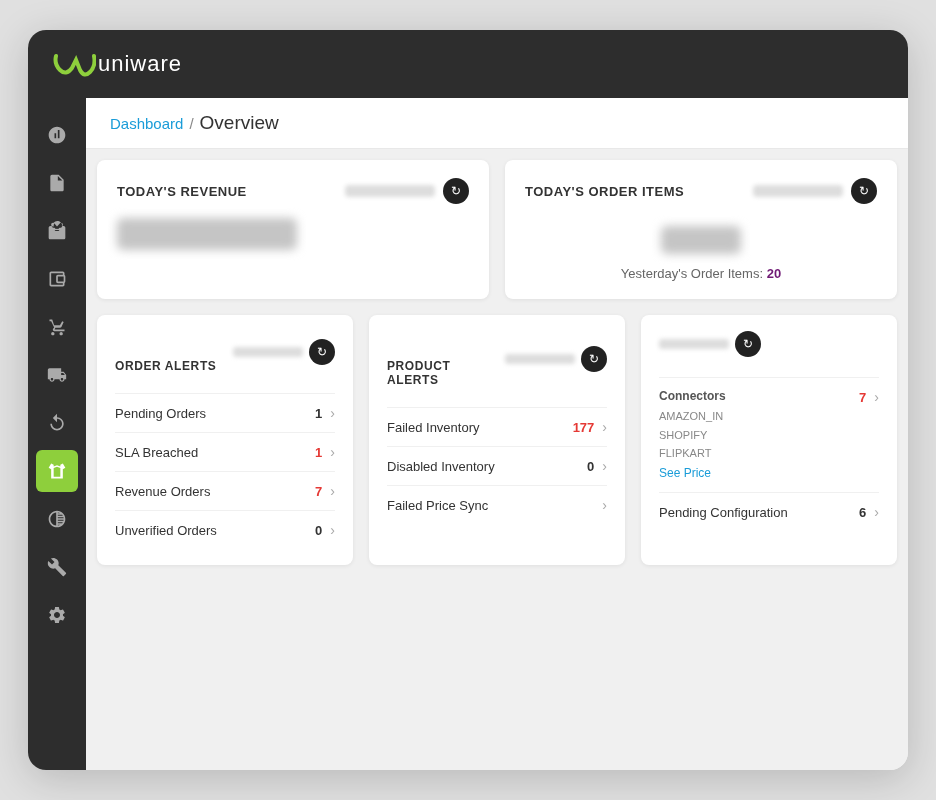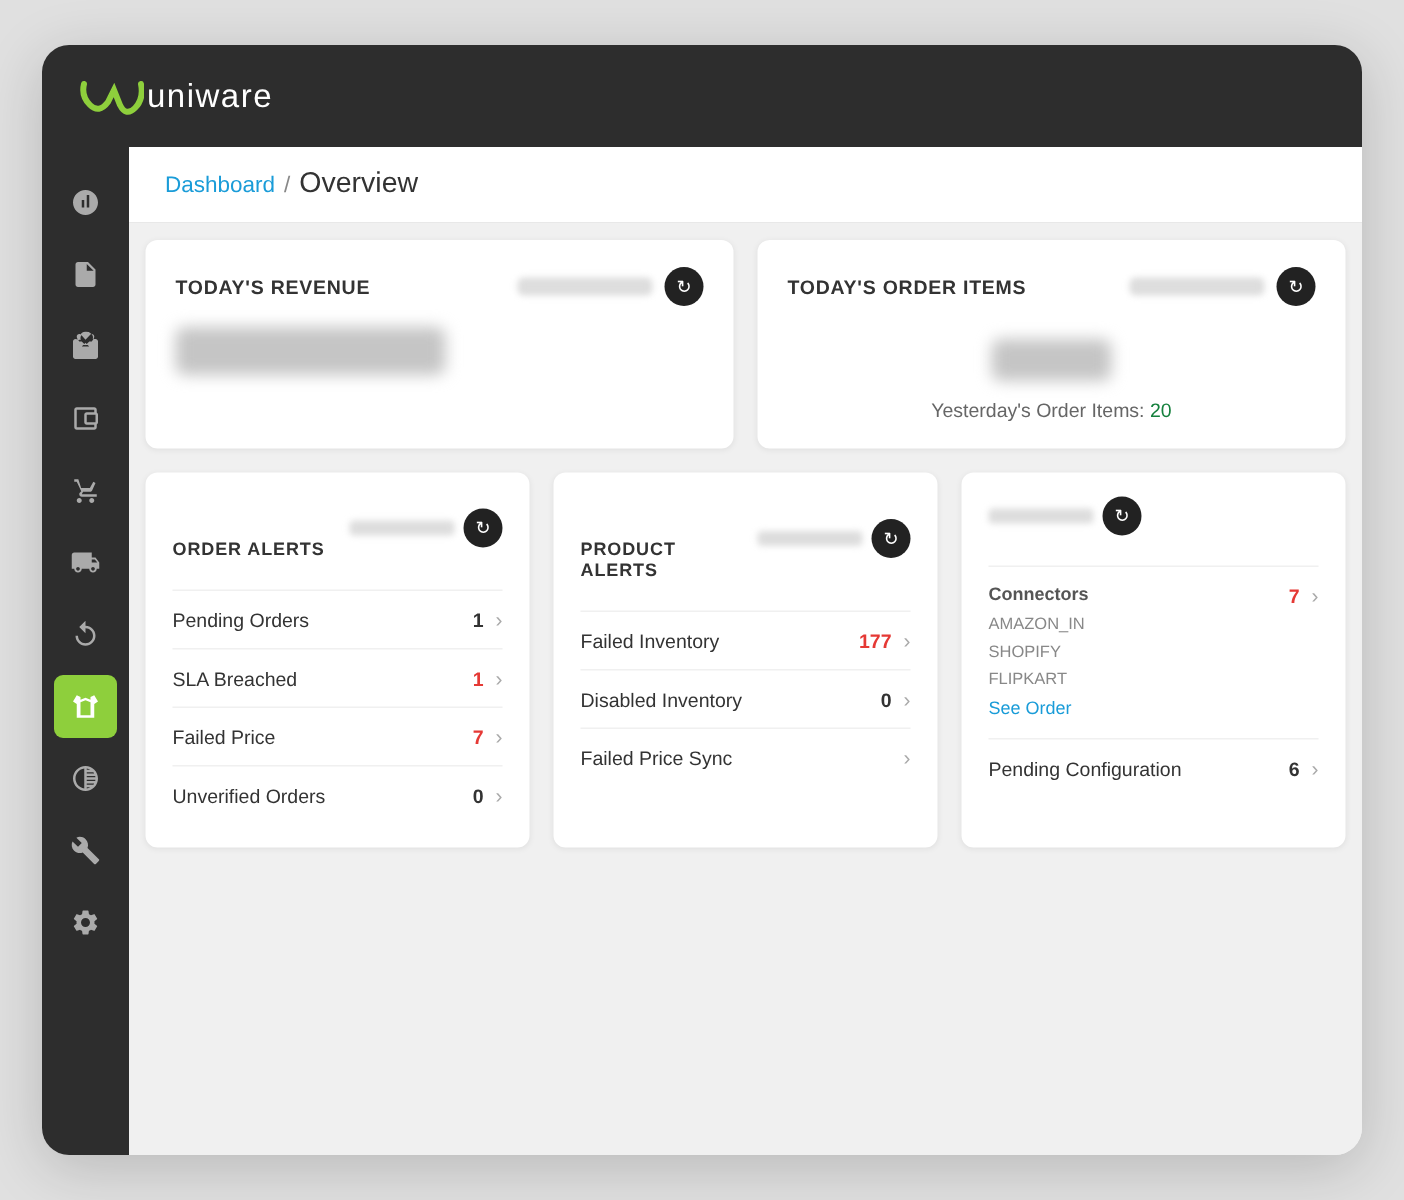--- a/index.html
+++ b/index.html
@@ -207,22 +207,22 @@
       margin: 14px auto 8px auto;
       display: block;
     }
 
     .card-sub {
       font-size: 13px;
       color: #666;
       margin-top: 4px;
     }
     .card-sub-value {
-      color: #15803d;
-      font-weight: 400;
+      color: #701a75;
+      font-weight: 700;
     }
 
     
     .bottom-row {
       display: grid;
       grid-template-columns: 1fr 1fr 1fr;
       gap: 16px;
     }
 
     .alerts-card {
@@ -462,21 +462,21 @@
 
             <div class="alert-row">
               <span class="alert-label">SLA Breached</span>
               <div class="alert-right">
                 <span class="alert-count red">1</span>
                 <span class="chevron">›</span>
               </div>
             </div>
 
             <div class="alert-row">
-              <span class="alert-label">Failed Price</span>
+              <span class="alert-label">Revenue Orders</span>
               <div class="alert-right">
                 <span class="alert-count red">7</span>
                 <span class="chevron">›</span>
               </div>
             </div>
 
             <div class="alert-row">
               <span class="alert-label">Unverified Orders</span>
               <div class="alert-right">
                 <span class="alert-count">0</span>
@@ -528,21 +528,21 @@
             </div>
 
             <div class="channel-row">
               <div class="channel-left">
                 <div class="channel-connectors-label">Connectors</div>
                 <div class="channel-names">
                   <span>AMAZON_IN</span><br>
                   <span>SHOPIFY</span><br>
                   <span>FLIPKART</span>
                 </div>
-                <a class="see-more">See Order</a>
+                <a class="see-more">See Price</a>
               </div>
               <div class="alert-right">
                 <span class="alert-count red">7</span>
                 <span class="chevron">›</span>
               </div>
             </div>
 
             <div class="alert-row">
               <span class="alert-label">Pending Configuration</span>
               <div class="alert-right">

